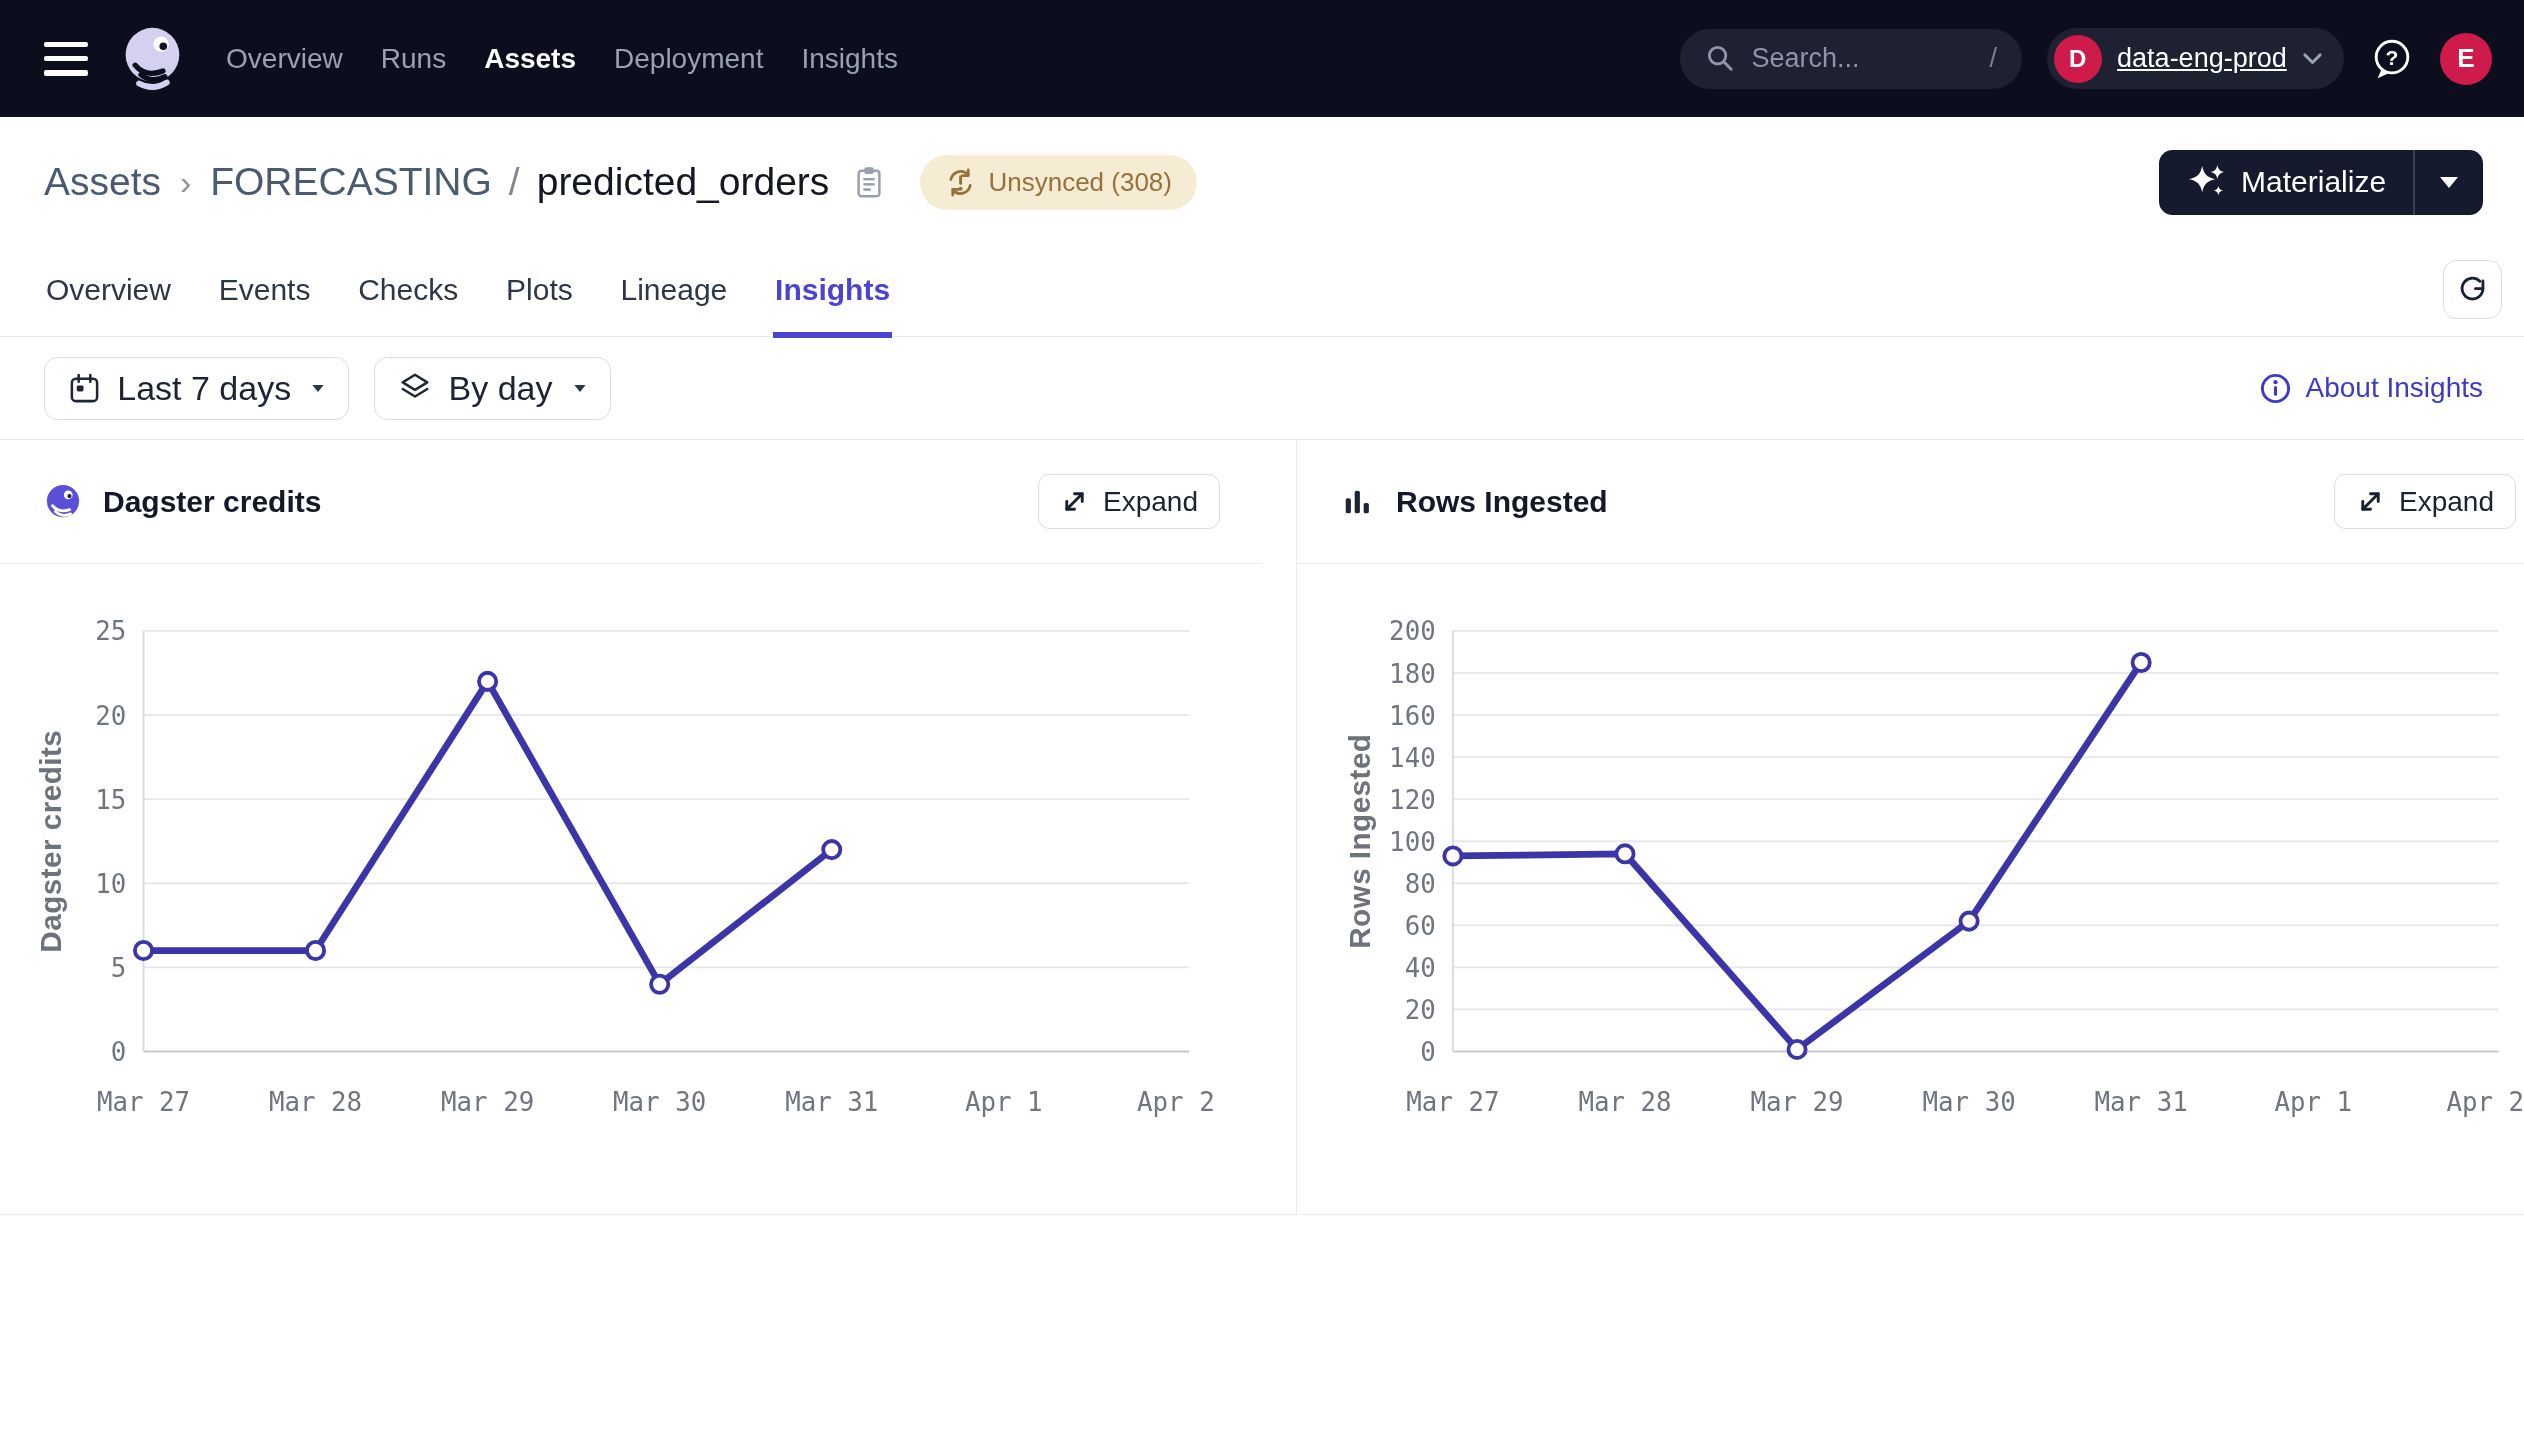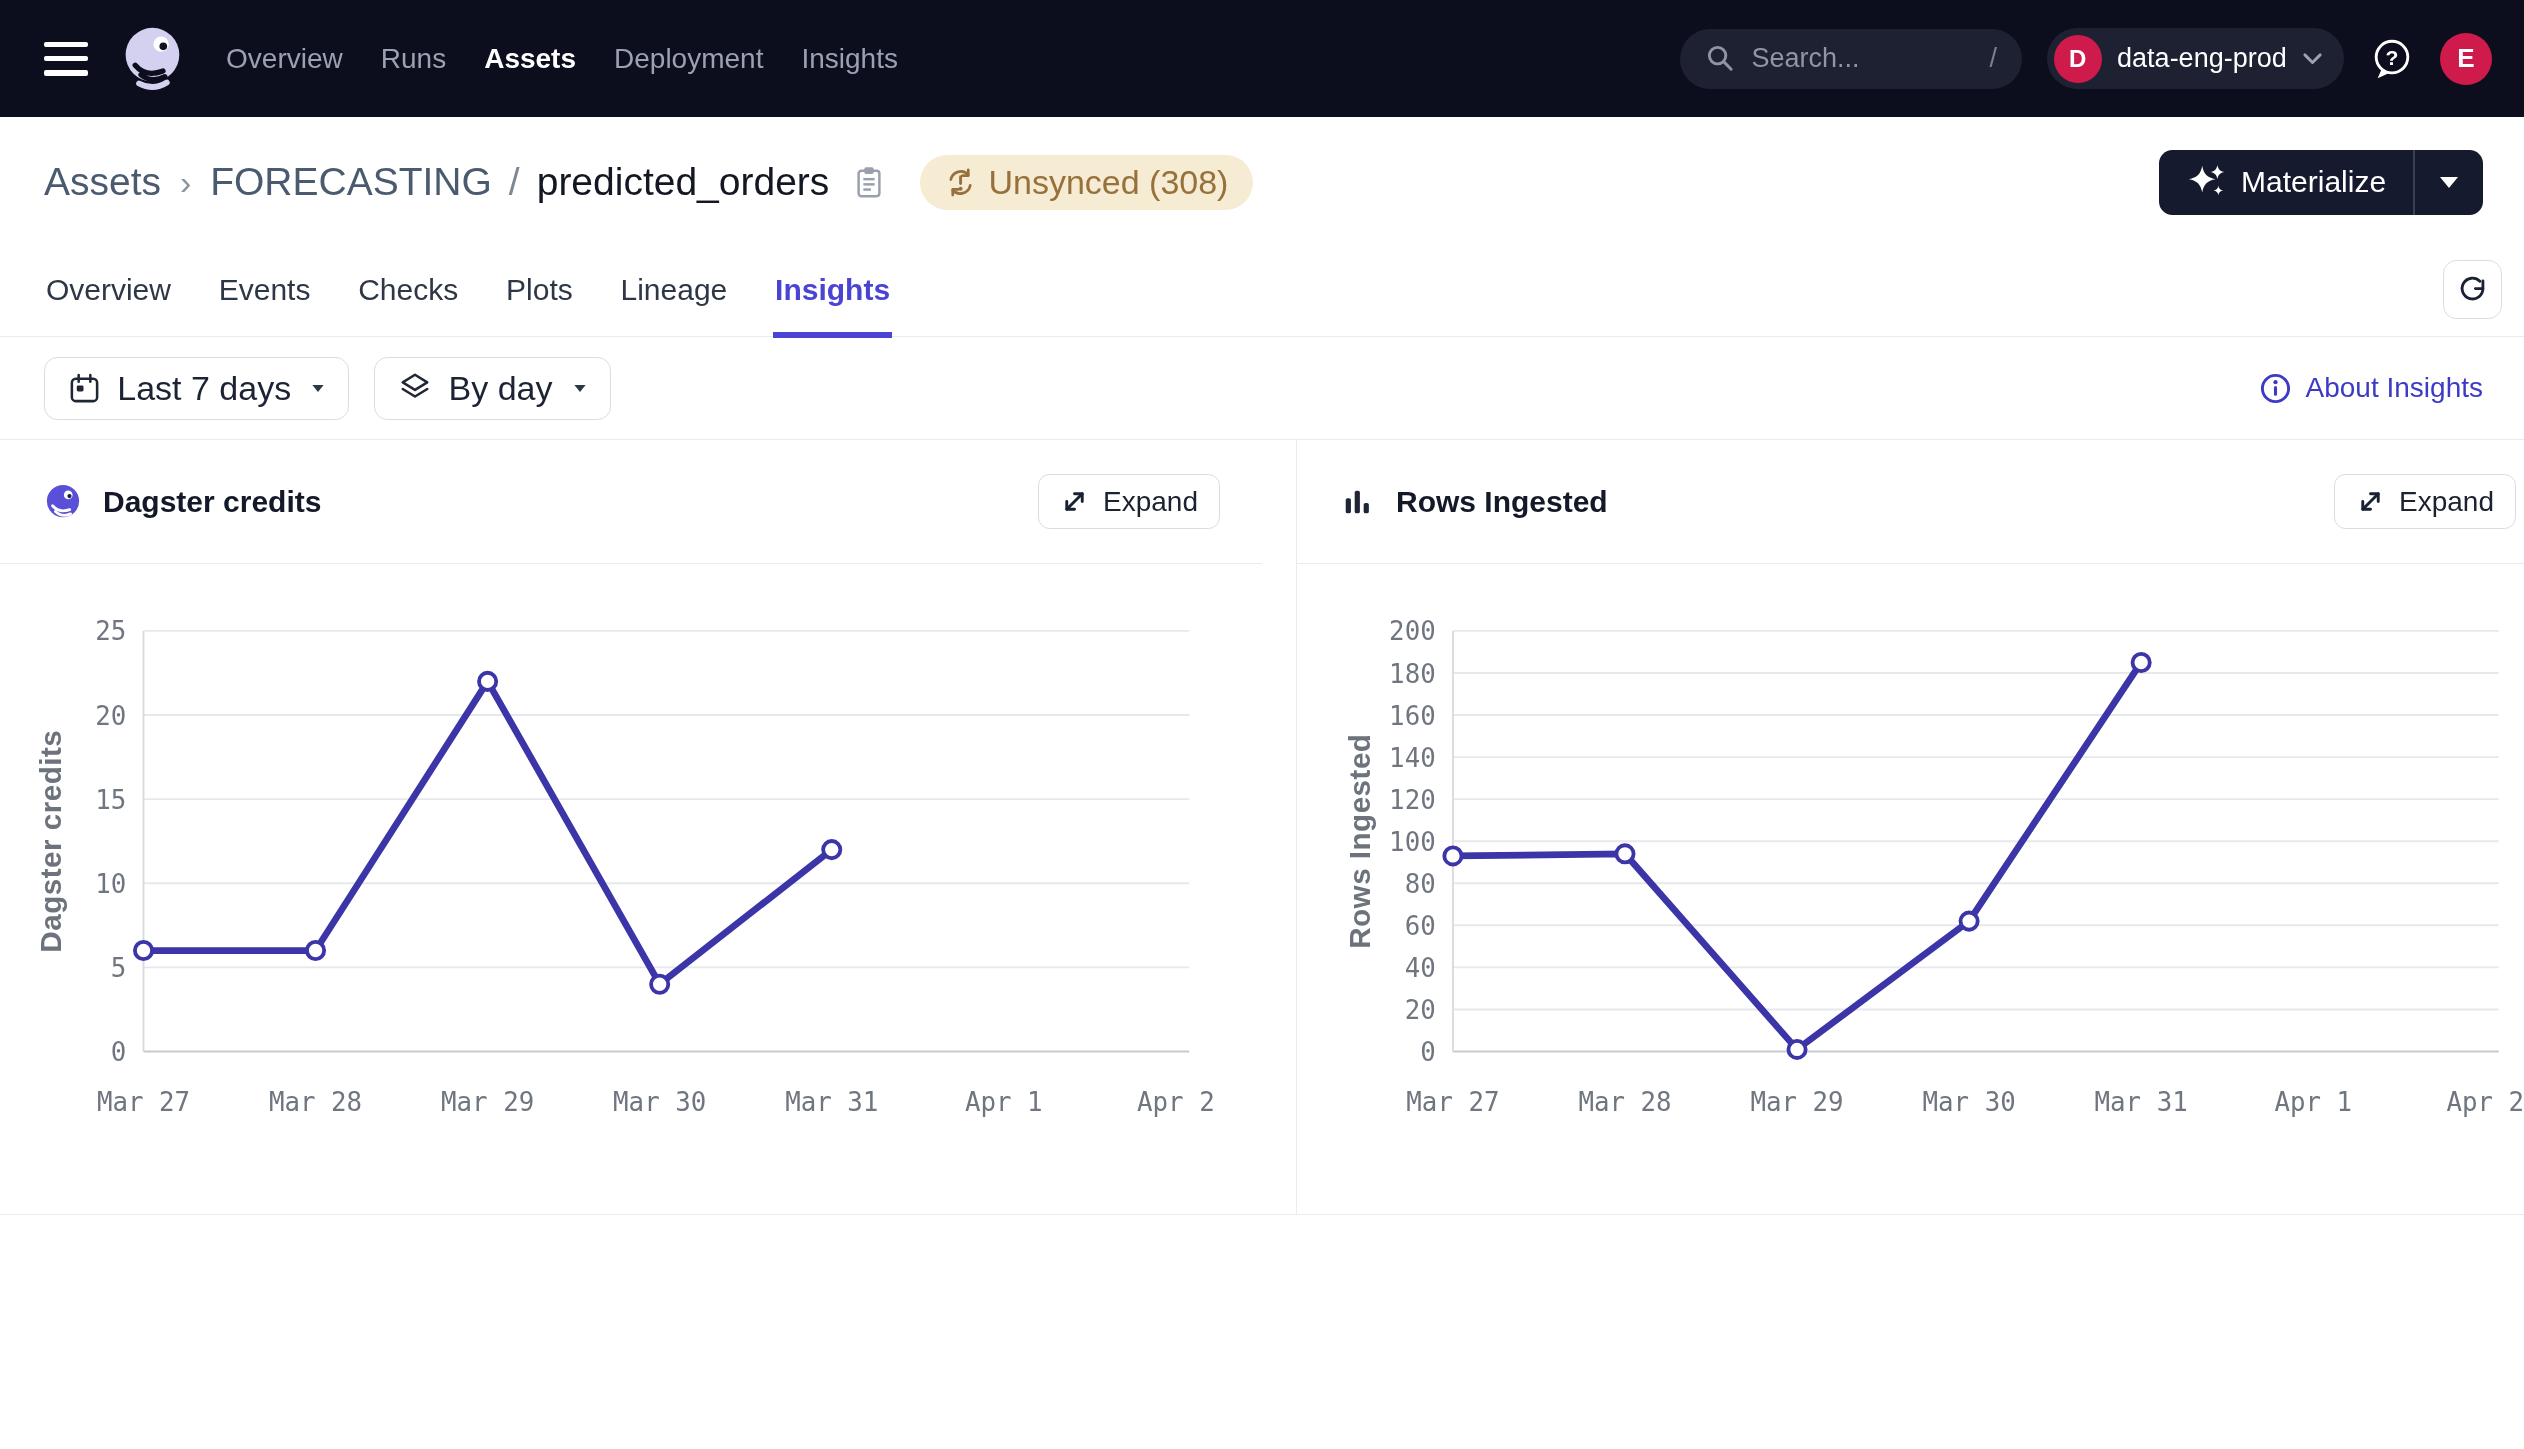--- a/index.html
+++ b/index.html
@@ -20,37 +20,37 @@
   .search-pill { width:342px; height:60px; border-radius:31px; background:#1d2132;
     display:flex; align-items:center; padding:0 25px; gap:15.3px; }
   .search-pill input { flex:1; min-width:0; background:transparent; border:none; outline:none;
     font-size:27px; color:#e5e8ef; font-family:inherit; }
   .search-pill input::placeholder { color:#8d95a6; }
   .search-slash { color:#79808f; font-size:27px; }
   .org-pill { height:61px; border-radius:31px; background:#1d2132; display:flex;
     align-items:center; gap:15.3px; padding:0 21px 0 6.7px; cursor:pointer; }
   .org-avatar { width:48px; height:48px; border-radius:50%; background:#cf1a4c; color:#fff;
     font-weight:700; font-size:24px; display:grid; place-items:center; }
-  .org-name { color:#fff; font-size:27px; }
+  .org-name { color:#fff; font-size:27px;text-decoration:underline; }
   .help-btn { width:46px; height:46px; display:grid; place-items:center; cursor:pointer; }
   .user-avatar { width:52px; height:52px; border-radius:50%; background:#cf1a4c; color:#fff;
     font-weight:700; font-size:26px; display:grid; place-items:center; cursor:pointer; }
 
   
   .page-head { height:130px; display:flex; align-items:center; justify-content:space-between;
     padding:0 42px 0 44px; }
   .breadcrumb { display:flex; align-items:center; gap:17px; font-size:39px; }
   .crumb-root { color:#4a5b70; cursor:pointer; }
   .crumb-sep { color:#8a93a0; font-size:34px; padding:0 1.9px; }
   .crumb-group { color:#4a5b70; cursor:pointer; }
   .crumb-slash { color:#7e8794; font-weight:400; }
   .crumb-asset { color:#121722; font-weight:400; }
   .copy-btn { margin-left:5.7px; cursor:pointer; display:grid; place-items:center; }
   .status-badge { display:flex; align-items:center; gap:12.4px; background:#f6ecd4; color:#97713b;
-    font-size:34px; padding:0 25px; height:55px; border-radius:28px; margin-left:17px; }
+    font-size:26px; padding:0 25px; height:55px; border-radius:28px; margin-left:17px; }
   .materialize { display:flex; align-items:stretch; background:#151a2e; border-radius:13.4px;
     color:#fff; overflow:hidden; height:65px; cursor:pointer; }
   .mat-main { display:flex; align-items:center; gap:15.3px; padding:0 27px; font-size:30px; }
   .mat-divider { width:1.9px; background:#3a4056; }
   .mat-caret { display:grid; place-items:center; padding:0 25px; }
   .tri-down { width:0; height:0; border-left:9.6px solid transparent;
     border-right:9.6px solid transparent; border-top:11.5px solid currentColor; }
   .tri-down.small { border-left-width:7.7px; border-right-width:7.7px; border-top-width:9.6px; }
 
   

